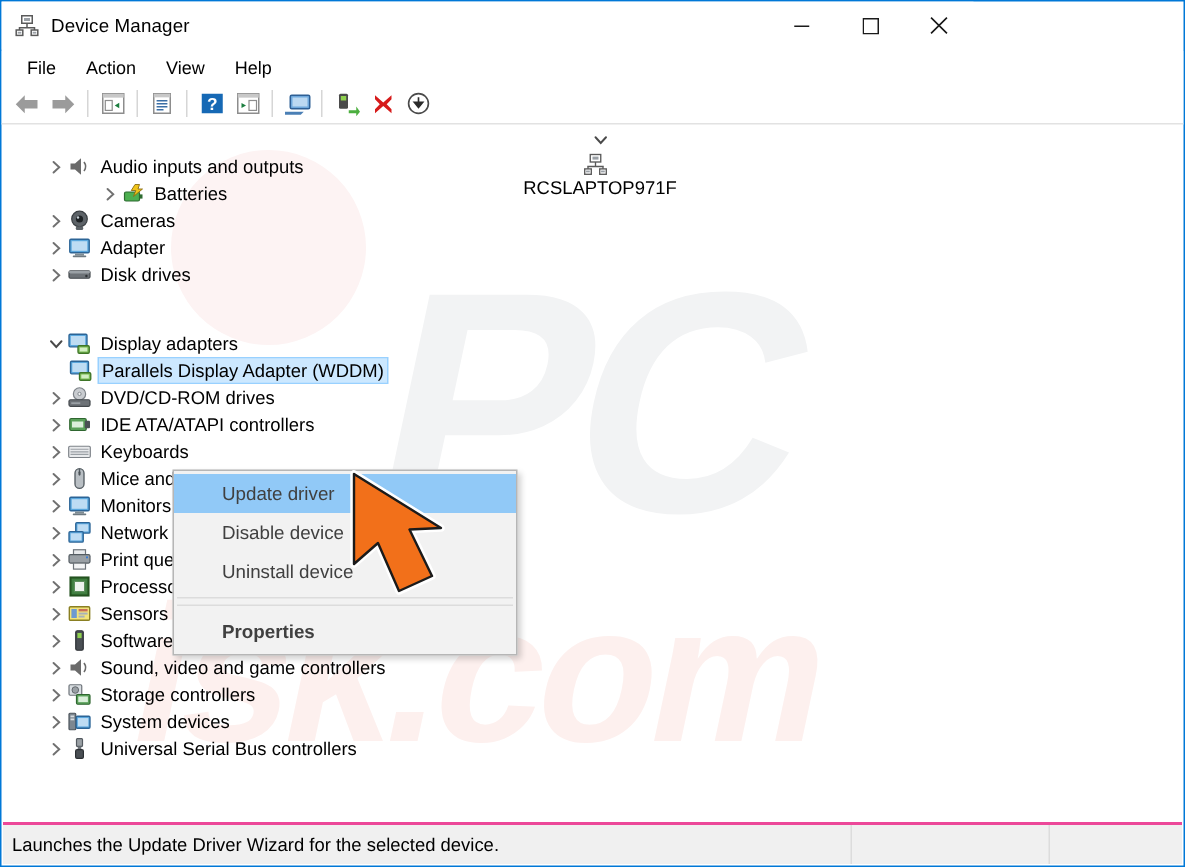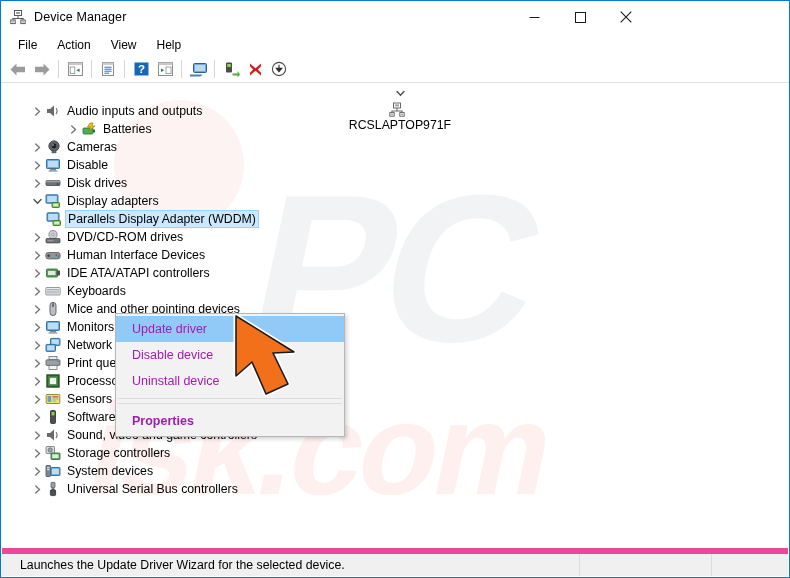--- a/index.html
+++ b/index.html
@@ -147,23 +147,23 @@
     width: 230px;
     background: #f2f2f2;
     border: 1px solid #b6b6b6;
     box-shadow: 2px 2px 4px rgba(0,0,0,.18);
     padding: 2px 0 2px 0;
     z-index: 30;
   }
   .ctx-item {
     height: 26px;
     display: flex; align-items: center;
-    padding-left: 16px;
+    padding-left: 32px;
     font-size: 12.5px;
-    color: #a21caf;
+    color: #404040;
   }
   .ctx-item.hl {
     background: #91c9f7;
   }
   .ctx-item.bold { font-weight: 700; }
   .ctx-sep {
     height: 1px; background: #dcdcdc; margin: 4px 2px 4px 2px;
   }
 
   
@@ -173,22 +173,22 @@
     width: 104px; height: 98px;
     z-index: 40;
     pointer-events: none;
   }
 
   
   #statusbar {
     position: absolute; left: 1px; bottom: 1px;
     width: 786px; height: 28px;
     background: #f0f0f0;
-    border-top: 6px solid #ec4899;
-    display: flex; align-items: center; padding-left: 12px;
+    border-top: 2px solid #ec4899;
+    display: flex; align-items: center;
   }
   #status-main {
     flex: none; width: 566px; height: 100%;
     display: flex; align-items: center;
     padding-left: 6px;
     font-size: 12.3px; color: #000;
     border-right: 1px solid #dcdcdc;
     background: #f0f0f0;
   }
   .status-cell {
@@ -368,21 +368,21 @@
         <span class="ico">
           <svg width="16" height="16" viewBox="0 0 16 16">
             <rect x="2" y="7" width="10" height="6" rx="1" fill="#4caf50" stroke="#2d6b30" stroke-width=".8"></rect>
             <rect x="12" y="8.6" width="2" height="2.8" fill="#2d6b30"></rect>
             <path d="M9 2 L12 2 L11 5 L14 5 L8 10 L9.5 6 L6.5 6 Z" fill="#f0c419" stroke="#8a6d12" stroke-width=".6"></path>
           </svg>
         </span>
         <span class="lbl">Batteries</span>
       </div>
 
-      <div class="row" style="padding-left:27px;text-align:right;">
+      <div class="row" style="padding-left:27px;">
         <span class="chev">
           <svg width="9" height="9" viewBox="0 0 9 9">
               <path d="M2.7 1 L6.5 4.5 L2.7 8" stroke="#717171" stroke-width="1.3" fill="none" stroke-linecap="round"></path>
             </svg>
         </span>
         <span class="ico">
           <svg width="16" height="16" viewBox="0 0 16 16">
             <circle cx="8" cy="7" r="5.2" fill="#5d6368" stroke="#3a3f43" stroke-width=".8"></circle>
             <circle cx="8" cy="7" r="2.4" fill="#1d2225"></circle>
             <circle cx="7" cy="6" r="0.8" fill="#c8d2d8"></circle>
@@ -399,40 +399,40 @@
             </svg>
         </span>
         <span class="ico">
           <svg width="16" height="16" viewBox="0 0 16 16">
             <rect x="1.5" y="2.5" width="13" height="9" rx=".8" fill="#5aa7dd" stroke="#2c6496" stroke-width=".9"></rect>
             <rect x="2.8" y="3.8" width="10.4" height="6.4" fill="#bedcf3"></rect>
             <rect x="5" y="12" width="6" height="1.4" fill="#7f8c93"></rect>
             <rect x="3.5" y="13.4" width="9" height="1.1" rx=".5" fill="#6d7980"></rect>
           </svg>
         </span>
-        <span class="lbl">Disable</span>
+        <span class="lbl">Adapter</span>
       </div>
 
       <div class="row" style="padding-left:27px;">
         <span class="chev">
           <svg width="9" height="9" viewBox="0 0 9 9">
               <path d="M2.7 1 L6.5 4.5 L2.7 8" stroke="#717171" stroke-width="1.3" fill="none" stroke-linecap="round"></path>
             </svg>
         </span>
         <span class="ico">
           <svg width="16" height="16" viewBox="0 0 16 16">
             <rect x="1" y="5.5" width="14" height="5" rx="1" fill="#6d7277" stroke="#43484c" stroke-width=".8"></rect>
             <rect x="1" y="5.5" width="14" height="1.8" rx="1" fill="#9aa0a5"></rect>
             <circle cx="12.6" cy="9" r=".8" fill="#2e3235"></circle>
           </svg>
         </span>
         <span class="lbl">Disk drives</span>
       </div>
 
-      <div class="row" style="padding-left:27px;">
+      <div class="row" style="padding-left:27px;margin-top:28px;">
         <span class="chev">
           <svg width="9" height="9" viewBox="0 0 9 9">
               <path d="M1 2.5 L4.5 6.3 L8 2.5" stroke="#4a4a4a" stroke-width="1.3" fill="none" stroke-linecap="round"></path>
             </svg>
         </span>
         <span class="ico">
           <svg width="16" height="16" viewBox="0 0 16 16">
             <rect x="1" y="1.8" width="12" height="8.4" rx=".8" fill="#5aa7dd" stroke="#2c6496" stroke-width=".9"></rect>
             <rect x="2.2" y="3" width="9.6" height="6" fill="#bedcf3"></rect>
             <rect x="7" y="9.5" width="7.5" height="5" rx=".8" fill="#7fbf5a" stroke="#3e7527" stroke-width=".9"></rect>
@@ -464,37 +464,20 @@
           <svg width="16" height="16" viewBox="0 0 16 16">
             <circle cx="8" cy="5.6" r="4.1" fill="#c9ccd0" stroke="#7d8288" stroke-width=".8"></circle>
             <circle cx="8" cy="5.6" r="1.1" fill="#f0f1f3" stroke="#7d8288" stroke-width=".6"></circle>
             <rect x="1" y="9.5" width="14" height="4.4" rx="1" fill="#6d7277" stroke="#43484c" stroke-width=".8"></rect>
             <rect x="2.5" y="11.2" width="6" height="1.2" fill="#9aa0a5"></rect>
           </svg>
         </span>
         <span class="lbl">DVD/CD-ROM drives</span>
       </div>
 
-      <div class="row" style="padding-left:27px;">
-        <span class="chev">
-          <svg width="9" height="9" viewBox="0 0 9 9">
-              <path d="M2.7 1 L6.5 4.5 L2.7 8" stroke="#717171" stroke-width="1.3" fill="none" stroke-linecap="round"></path>
-            </svg>
-        </span>
-        <span class="ico">
-          <svg width="16" height="16" viewBox="0 0 16 16">
-            <rect x="0.8" y="5.5" width="14.4" height="6.4" rx="2.4" fill="#8e969c" stroke="#545c62" stroke-width=".8"></rect>
-            <rect x="3" y="7.4" width="1.2" height="2.6" fill="#3b4247"></rect>
-            <rect x="2" y="8.3" width="3.2" height="1" fill="#3b4247"></rect>
-            <circle cx="11.4" cy="8" r="1" fill="#d23b3b"></circle>
-            <circle cx="13.2" cy="9.3" r="1" fill="#3b7dd2"></circle>
-          </svg>
-        </span>
-        <span class="lbl">Human Interface Devices</span>
-      </div>
 
       <div class="row" style="padding-left:27px;">
         <span class="chev">
           <svg width="9" height="9" viewBox="0 0 9 9">
               <path d="M2.7 1 L6.5 4.5 L2.7 8" stroke="#717171" stroke-width="1.3" fill="none" stroke-linecap="round"></path>
             </svg>
         </span>
         <span class="ico">
           <svg width="16" height="16" viewBox="0 0 16 16">
             <rect x="1.5" y="4" width="11" height="8" rx="1" fill="#5aa05a" stroke="#2f6630" stroke-width=".8"></rect>

